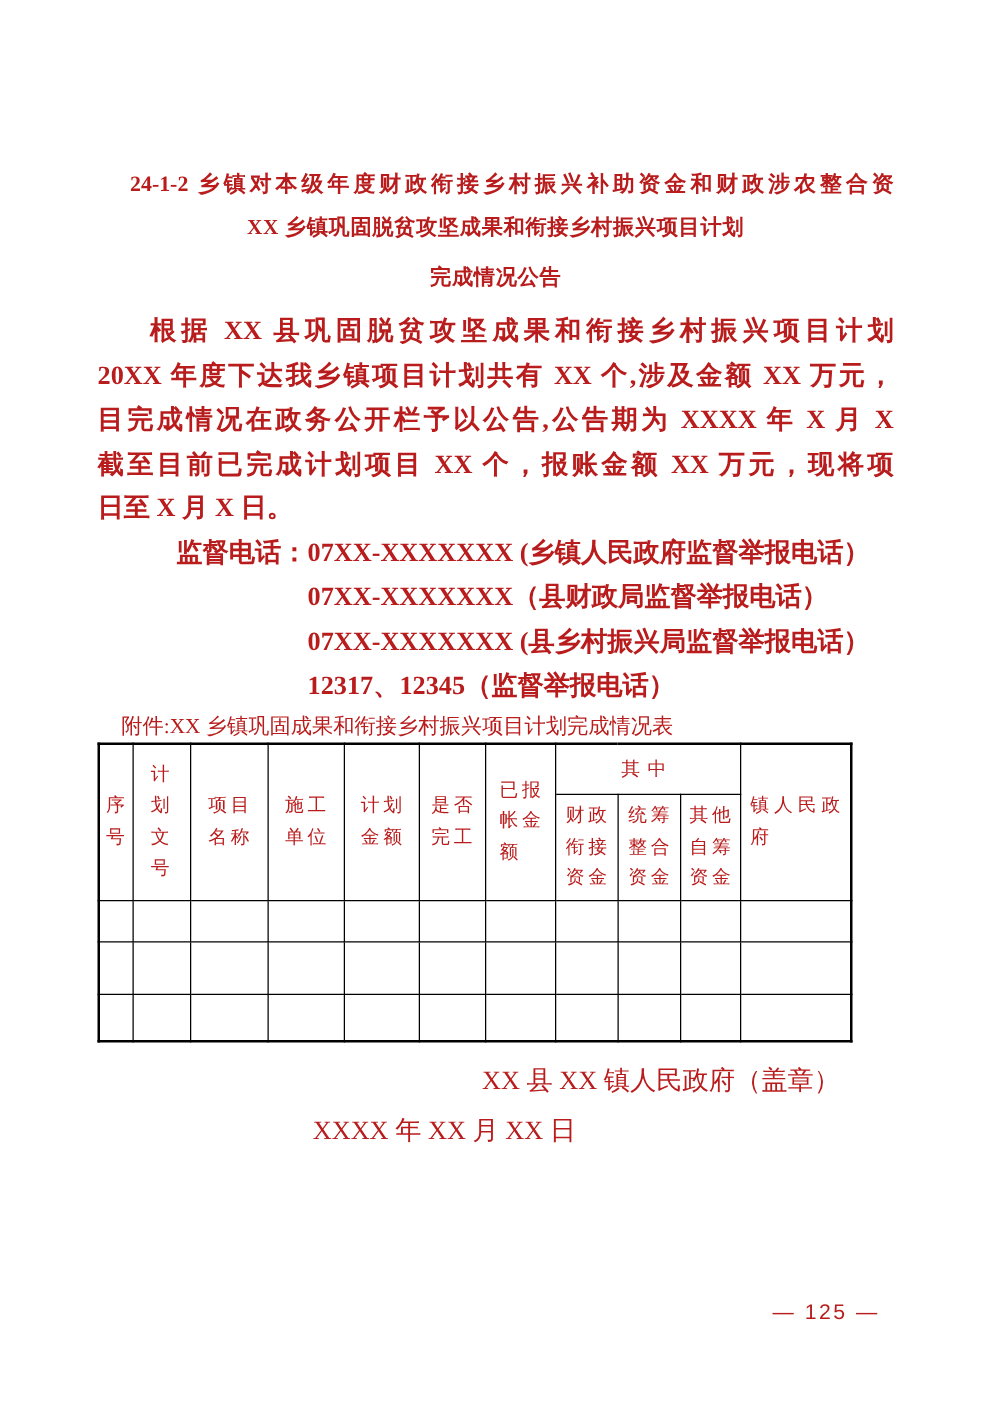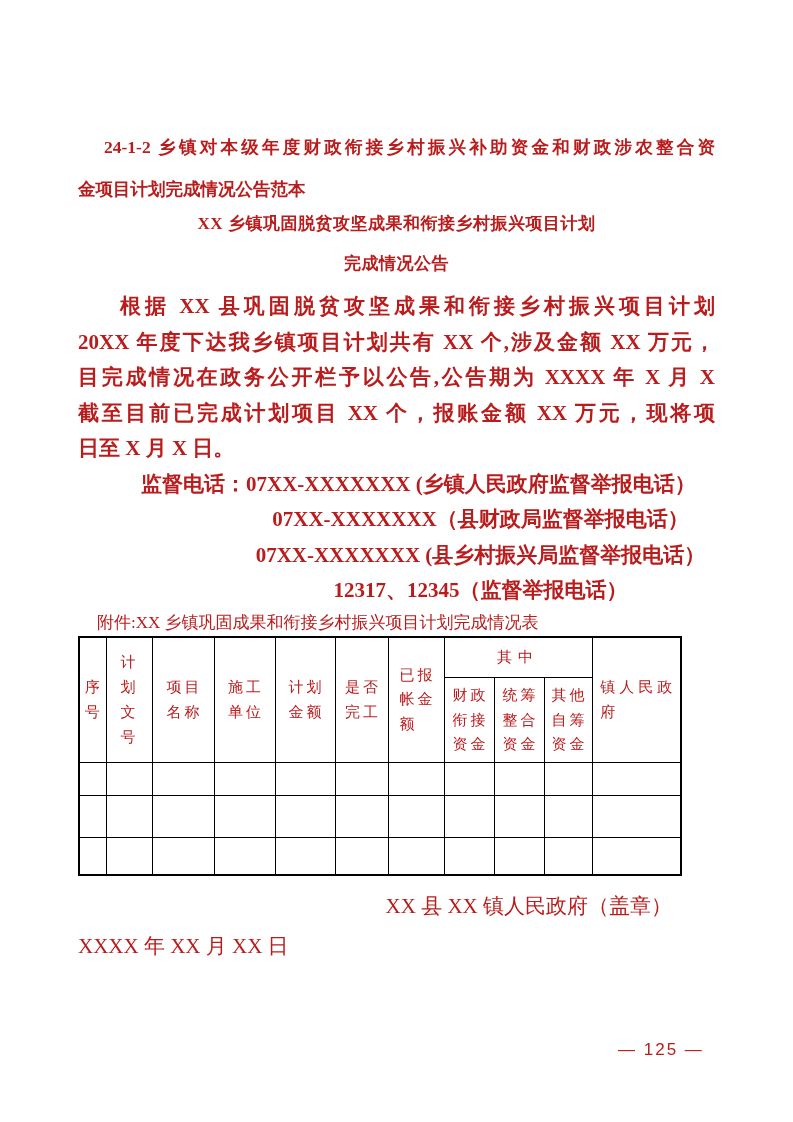--- a/index.html
+++ b/index.html
@@ -28,21 +28,21 @@
   
   .title { margin-top: -6px; font-size: 17px; font-weight: 700; text-align: center; }
   .title .line { line-height: 40px; letter-spacing: 0.5px; }
 
   
   .body-block { margin-top: 5px; font-size: 21px; font-weight: bold; }
   .body-block .bline { line-height: 35.5px; }
   .just { text-align: justify; text-align-last: justify; }
   .indent2 { text-indent: 42px; }
   .indent3 { text-indent: 63px; }
-  .hang { padding-left: 168px; text-align: center; }
+  .hang { padding-left: 168px; }
 
   
   .attachment { font-size: 17px; line-height: 27px; padding-left: 19px; }
 
   
   table.completion {
     border-collapse: collapse;
     table-layout: fixed;
     width: 604px;
     border: 2px solid #000;
@@ -69,41 +69,40 @@
   .last-c { text-align-last: center; }
   .mid-cell { text-align: center; letter-spacing: 6px; }
   tr.hr1 { height: 41px; }
   tr.hr2 { height: 85px; }
   tr.r1 { height: 33px; }
   tr.r2 { height: 42px; }
   tr.r3 { height: 37px; }
 
   
   .signature { margin-top: 14px; font-size: 21px; line-height: 32px; text-align: right; padding-right: 43px; }
-  .sig-date { margin-top: 8px; font-size: 21px; line-height: 32px; text-align: left; padding-right: 82px; }
+  .sig-date { margin-top: 8px; font-size: 21px; line-height: 32px; text-align: center; padding-right: 82px; }
 
   
   .page-num {
     position: absolute;
     left: 618px;
     top: 1040px;
     font-family: "Liberation Sans", "DejaVu Sans", sans-serif;
     font-size: 17px;
     letter-spacing: 2px;
   }
 </style>
 </head>
 <body>
 
 <div class="page">
   <div class="content">
 
     <div class="doc-label">
       <div class="line line1">24-1-2 乡镇对本级年度财政衔接乡村振兴补助资金和财政涉农整合资</div>
-      <div class="line">金项目计划完成情况公告范本</div>
     </div>
 
     <div class="title">
       <div class="line">XX 乡镇巩固脱贫攻坚成果和衔接乡村振兴项目计划</div>
       <div class="line">完成情况公告</div>
     </div>
 
     <div class="body-block">
       <div class="bline just indent2">根据 XX 县巩固脱贫攻坚成果和衔接乡村振兴项目计划</div>
       <div class="bline just">20XX 年度下达我乡镇项目计划共有 XX 个,涉及金额 XX 万元，</div>

